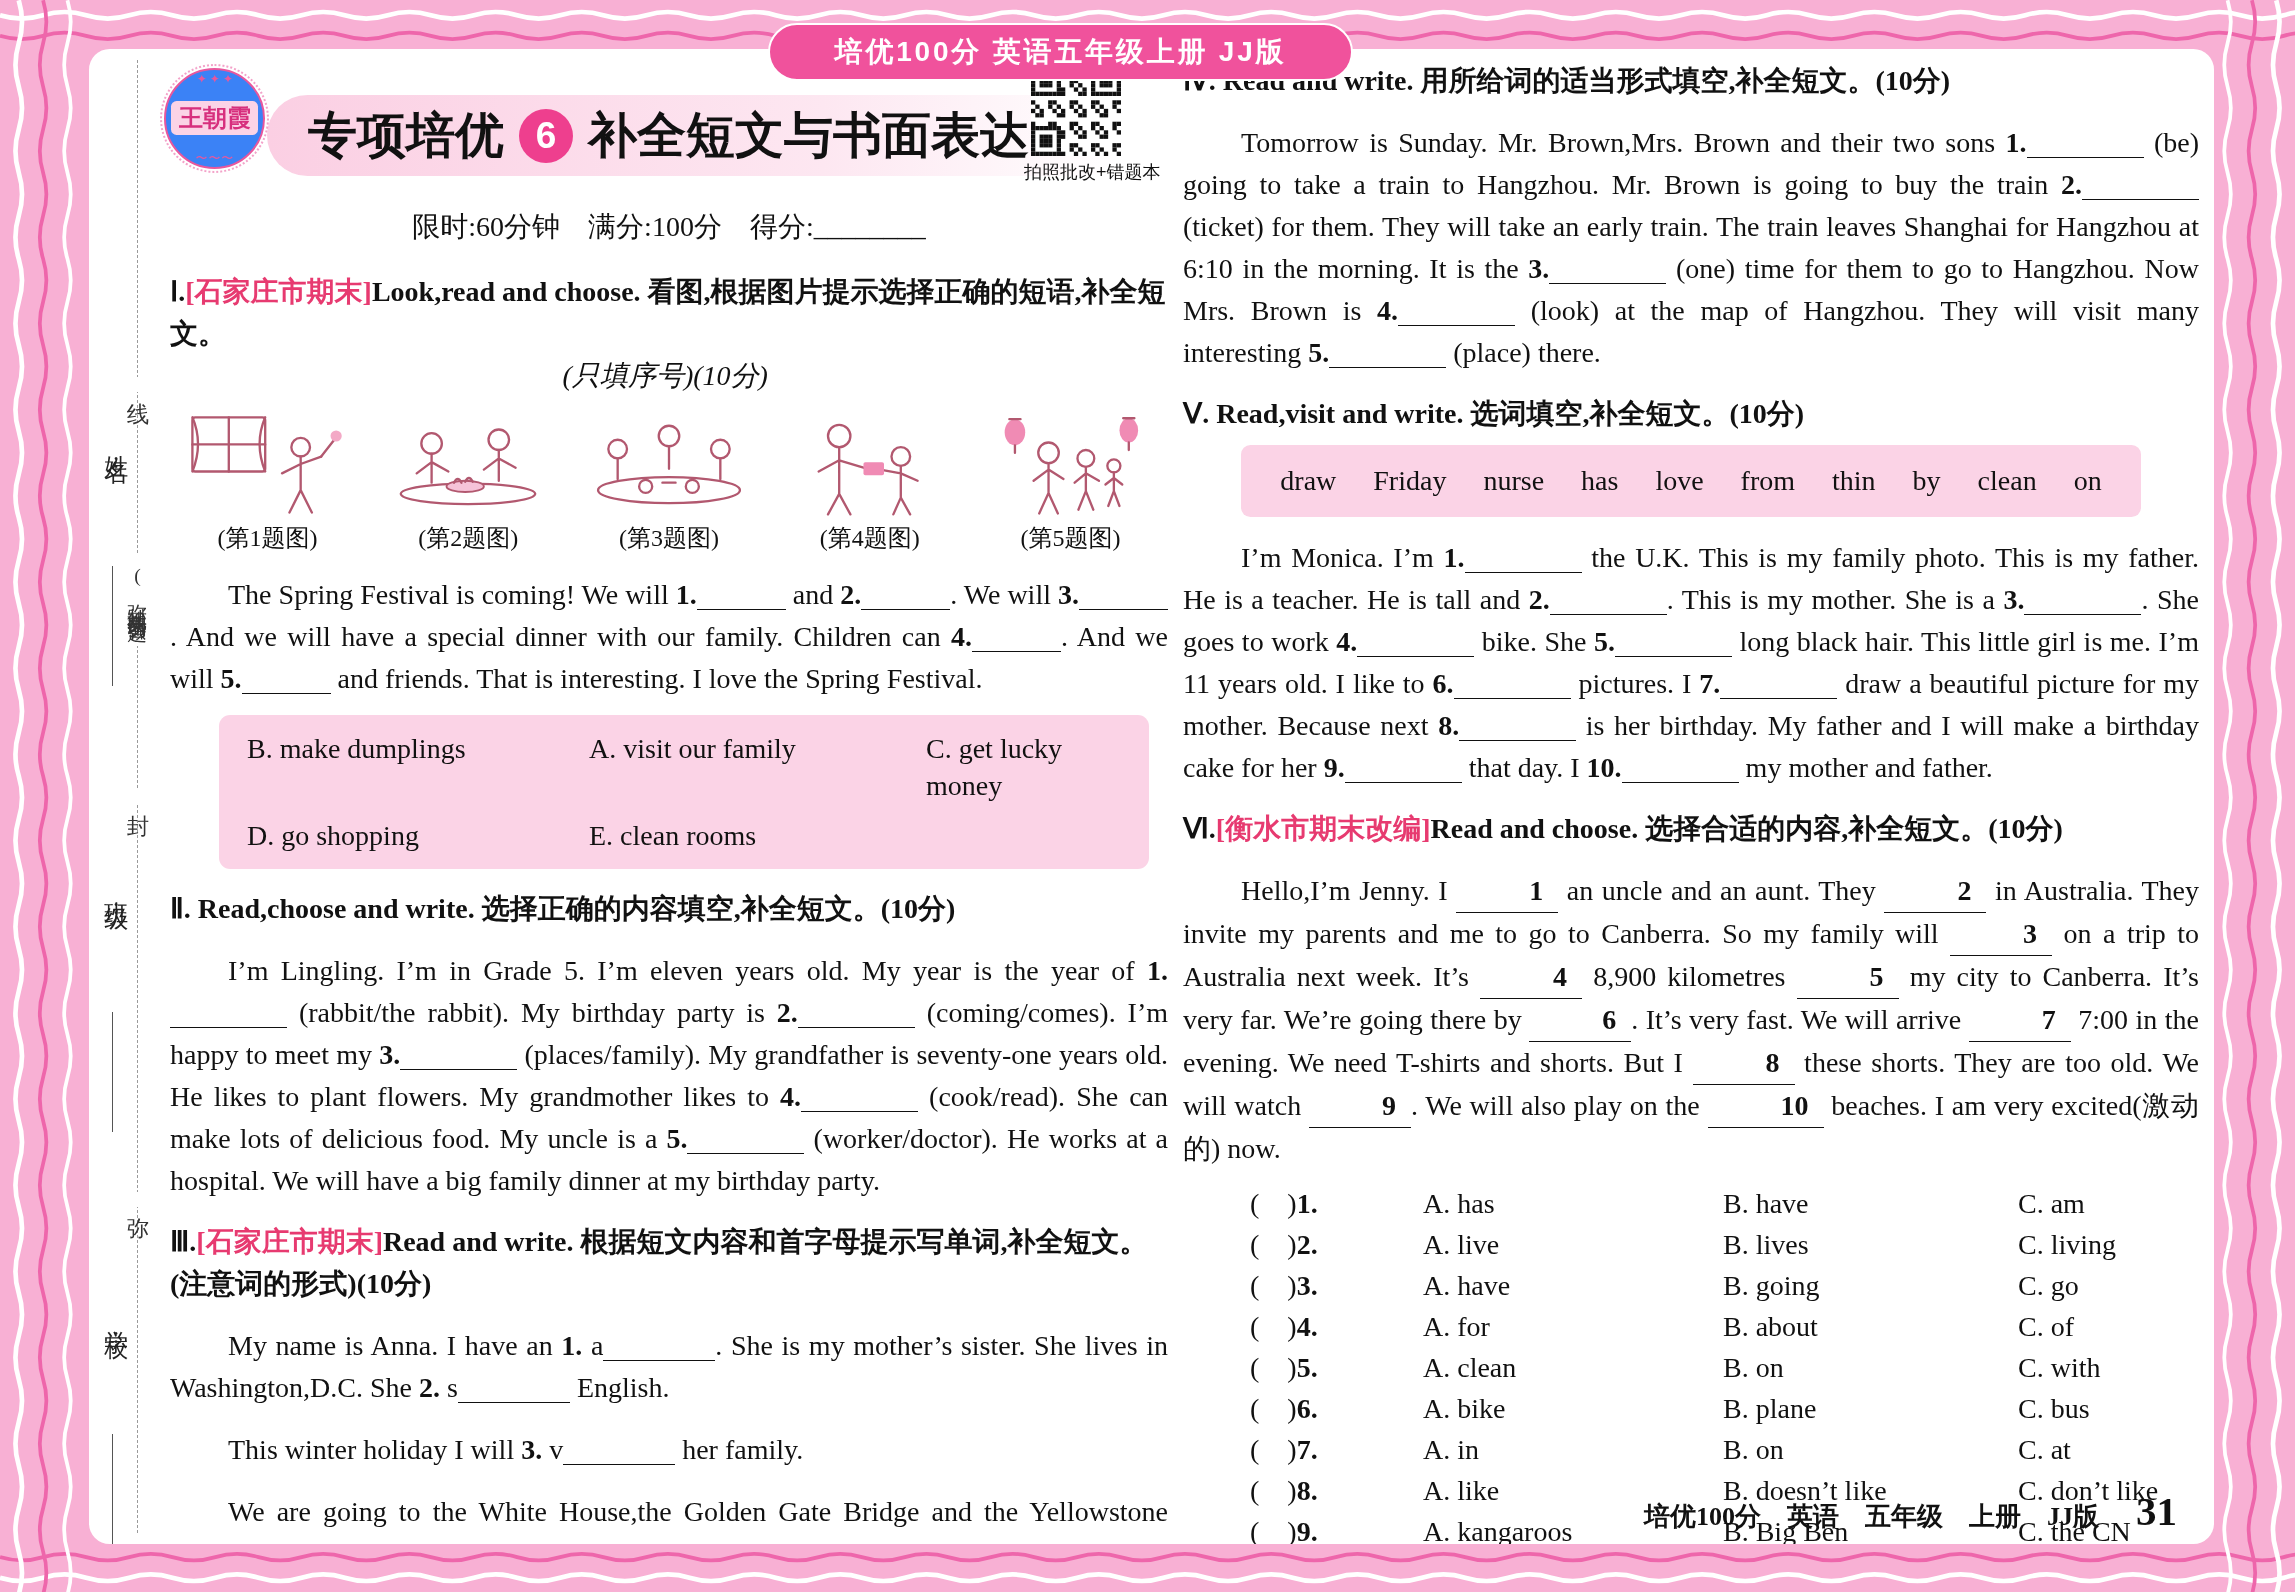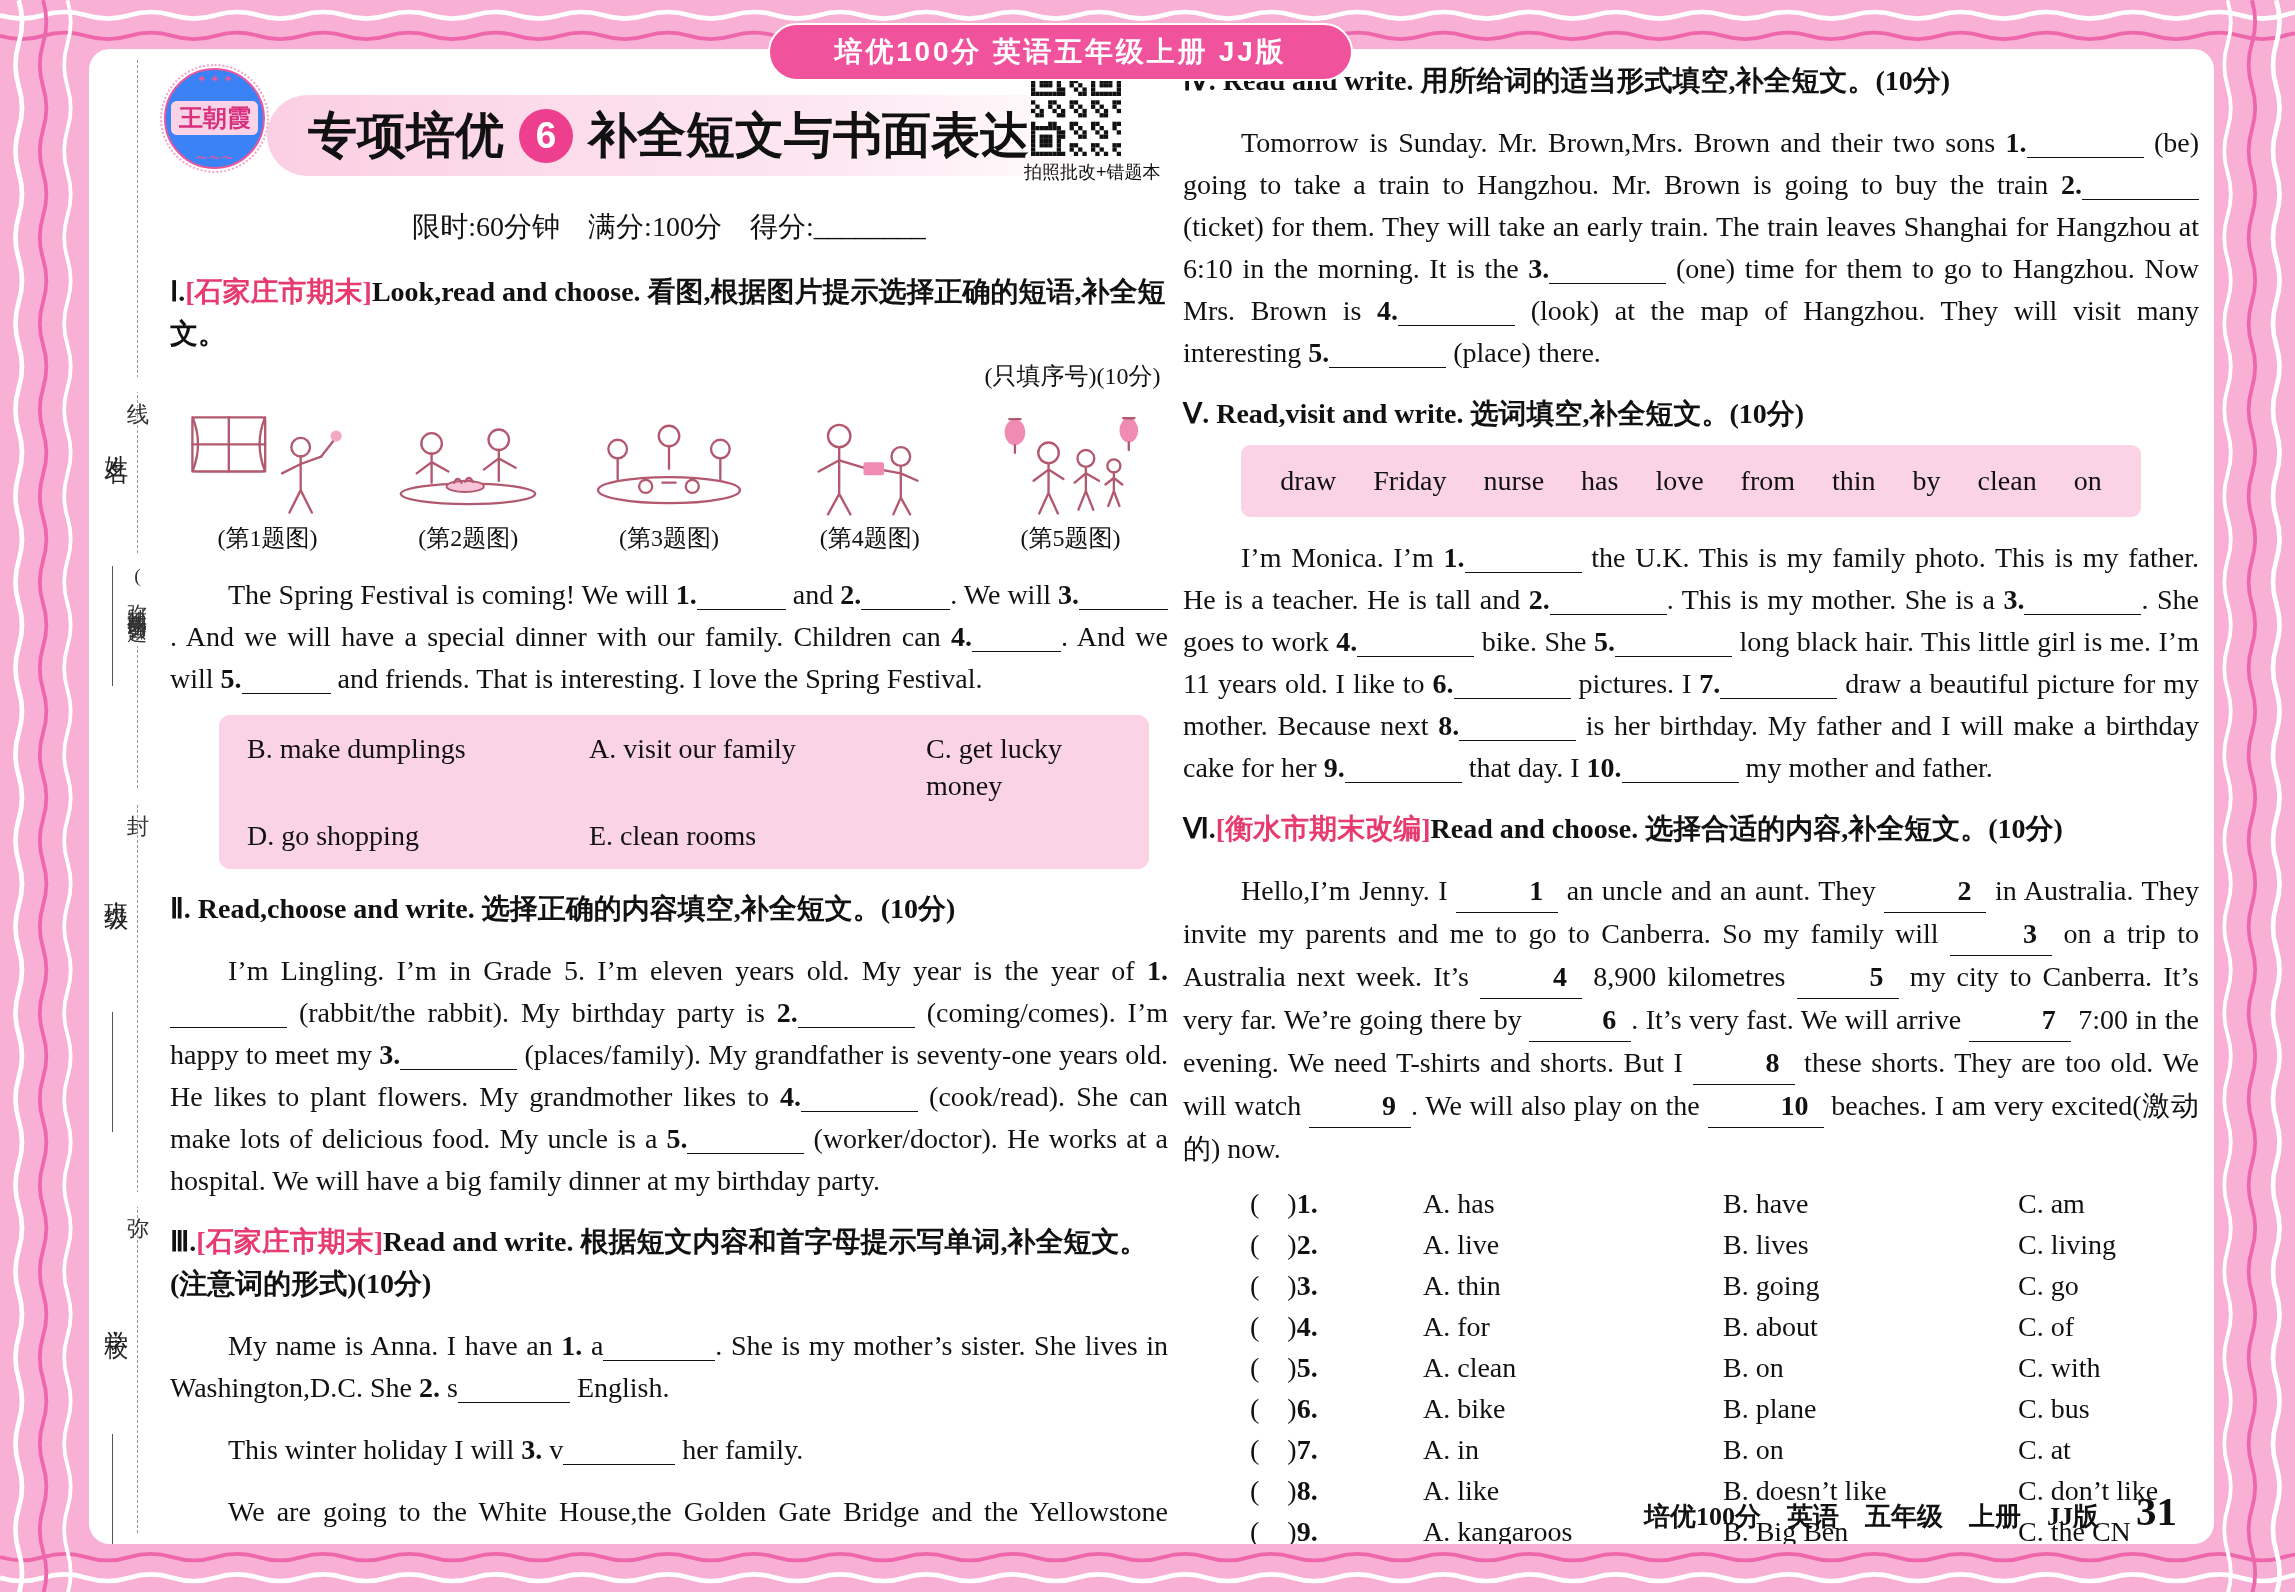--- a/index.html
+++ b/index.html
@@ -53,21 +53,21 @@
              margin:0 15px;font-family:"Liberation Sans",sans-serif;}
   .qr-block{position:absolute;right:41px;top:0;width:103px;text-align:center;}
   .qr{width:90px;height:90px;display:block;margin:0 auto;}
   .qr-caption{font-family:"Liberation Sans",sans-serif;font-size:18px;margin-top:3.7px;white-space:nowrap;}
 
   .score-line{text-align:center;font-size:28px;margin-top:11.2px;line-height:41px;}
 
   
   .sec-heading{font-size:28px;font-weight:bold;line-height:42px;margin:19px 0 0;}
   .tag{color:#e73a70;}
-  .heading-right{text-align:right;font-size:24px;line-height:42px;padding-right:7.5px;}
+  .heading-right{text-align:center;font-size:28px;line-height:42px;padding-right:7.5px;font-style:italic;}
   .para{font-size:28px;line-height:42px;text-align:justify;text-indent:58px;margin:20px 0 0;}
   .blank{display:inline-block;border-bottom:1.9px solid #111;height:1.05em;vertical-align:text-bottom;}
   .blank-num{display:inline-block;border-bottom:1.9px solid #111;font-weight:bold;min-width:34px;
              padding:0 15px;text-align:center;}
 
   .images-row{display:flex;justify-content:space-between;margin:11.2px 5.6px 0;}
   .img-item{width:184px;text-align:center;}
   .sketch{width:178px;height:112px;display:block;margin:0 auto;}
   .img-caption{font-size:24px;margin-top:1.9px;}
 
@@ -467,21 +467,21 @@
               <span>C. am</span>
             </div>
             <div class="choice-row">
               <span class="c-num">(&nbsp;&nbsp;&nbsp;&nbsp;)<b>2.</b></span>
               <span>A. live</span>
               <span>B. lives</span>
               <span>C. living</span>
             </div>
             <div class="choice-row">
               <span class="c-num">(&nbsp;&nbsp;&nbsp;&nbsp;)<b>3.</b></span>
-              <span>A. thin</span>
+              <span>A. have</span>
               <span>B. going</span>
               <span>C. go</span>
             </div>
             <div class="choice-row">
               <span class="c-num">(&nbsp;&nbsp;&nbsp;&nbsp;)<b>4.</b></span>
               <span>A. for</span>
               <span>B. about</span>
               <span>C. of</span>
             </div>
             <div class="choice-row">

